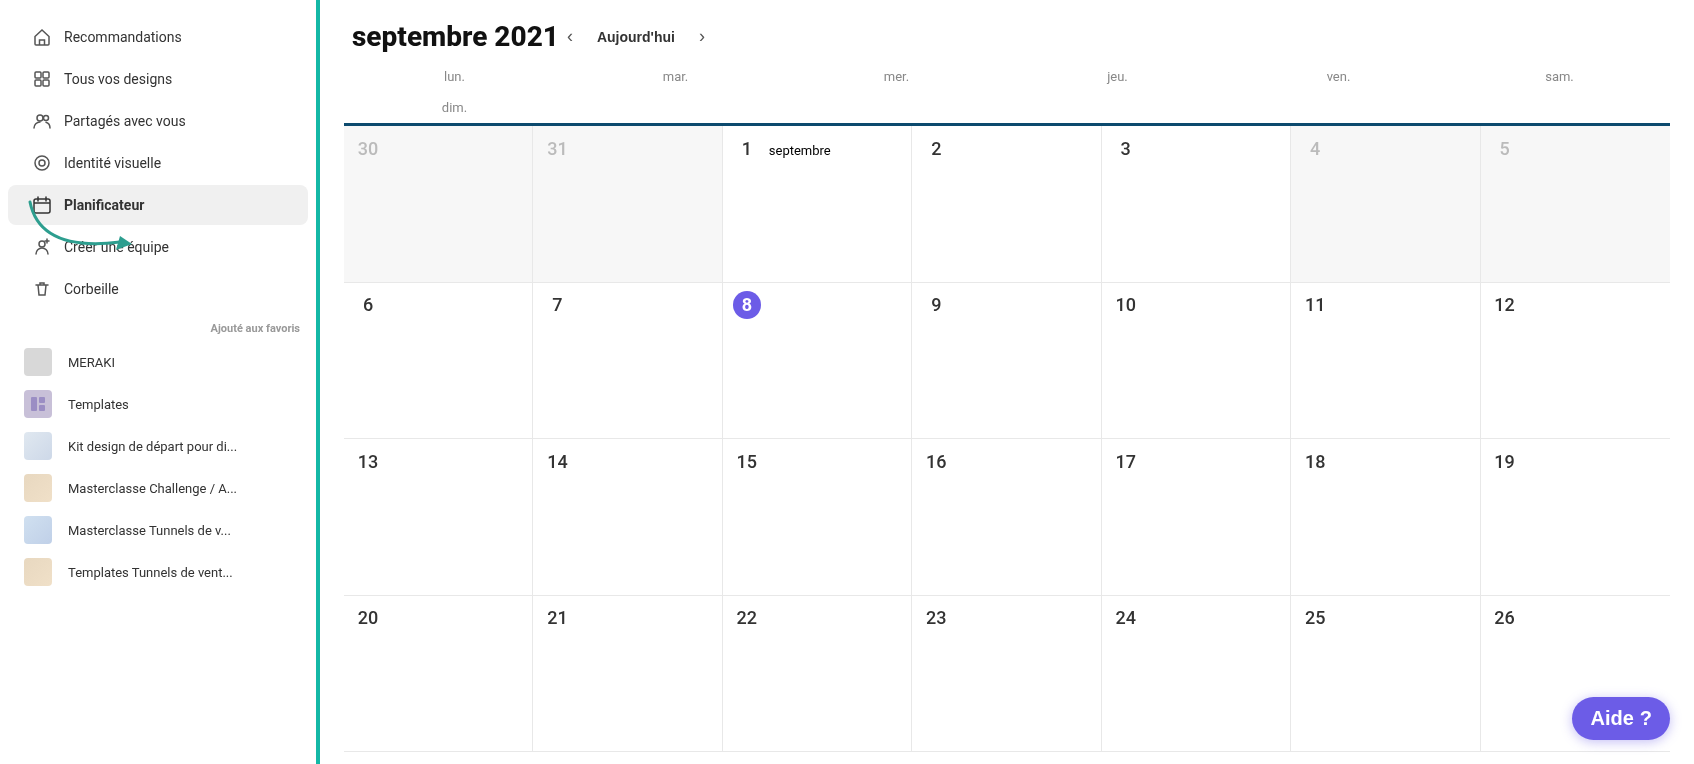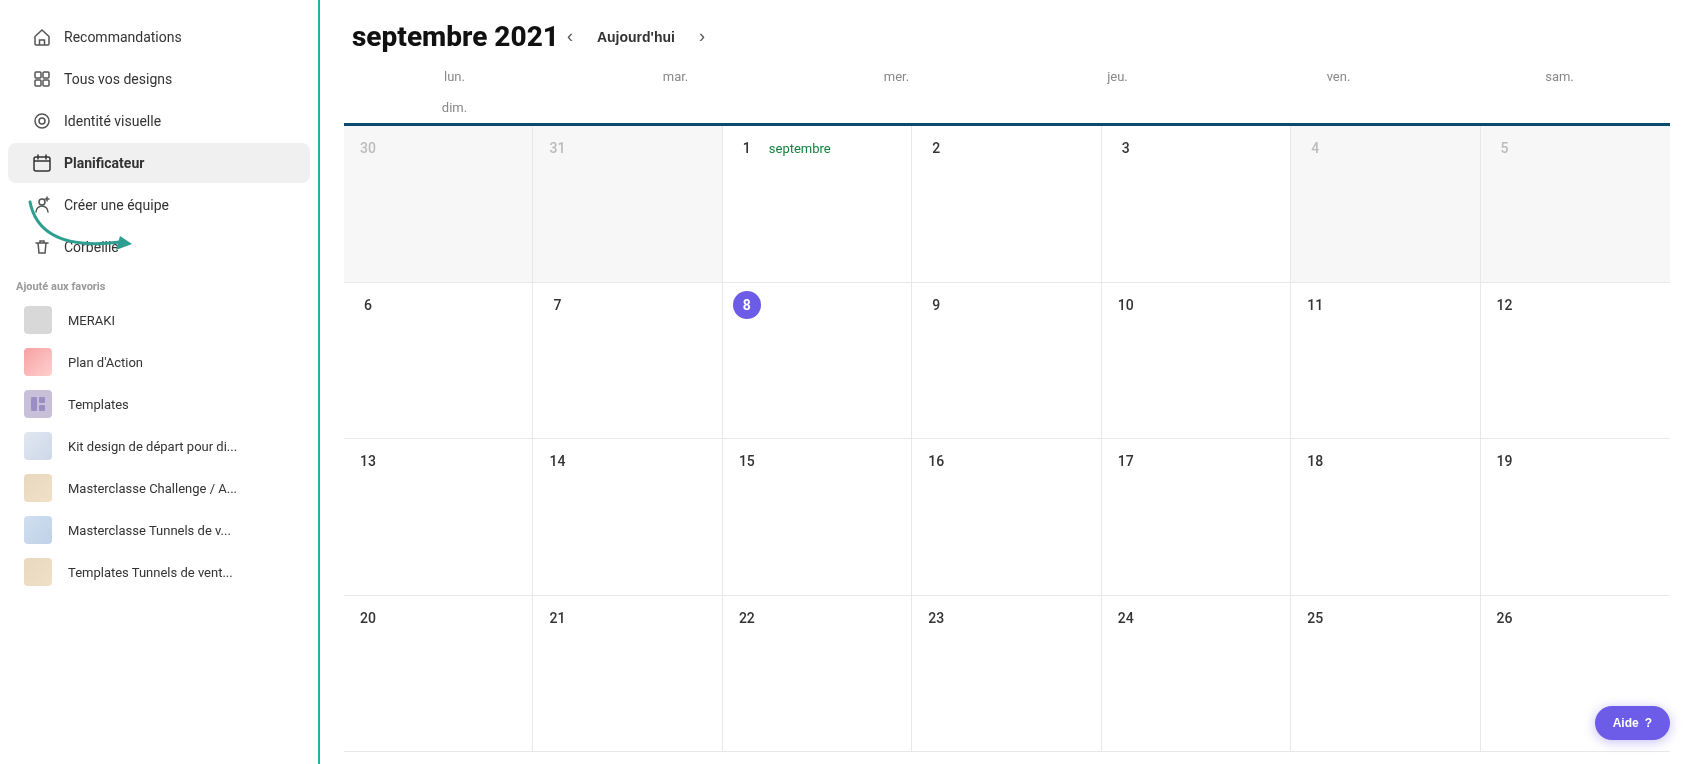--- a/index.html
+++ b/index.html
@@ -10,26 +10,27 @@
       height: 764px;
       width: 1694px;
       overflow: hidden;
     }
 
     
     .sidebar {
       width: 320px;
       min-width: 320px;
       background: #fff;
-      border-right: 2px solid #14b8a6;
+      border-right: 4px solid #14b8a6;
       display: flex;
       flex-direction: column;
       padding: 16px 0;
       overflow-y: auto;
       position: relative;
+      text-align: right;
     }
 
     .sidebar-nav-item {
       display: flex;
       align-items: center;
       gap: 12px;
       padding: 10px 24px;
       cursor: pointer;
       border-radius: 8px;
       margin: 1px 8px;
@@ -180,57 +181,57 @@
     .cal-cell {
       border-right: 1px solid #e8e8e8;
       padding: 8px 10px;
       min-height: 100px;
       position: relative;
     }
     .cal-cell:last-child { border-right: none; }
     .cal-cell.outside { background: #f7f7f7; }
 
     .cal-date {
-      font-size: 14px;
+      font-size: 18px;
       font-weight: 500;
       color: #333;
       display: inline-flex;
       align-items: center;
       justify-content: center;
       width: 28px;
       height: 28px;
       border-radius: 50%;
     }
 
     .cal-date.today {
       background: #6c5ce7;
       color: #fff;
       font-weight: 700;
     }
 
     .cal-date.muted { color: #bbb; }
 
     .cal-month-label {
       font-size: 13px;
-      color: #15803d;
+      color: #000000;
       margin-left: 4px;
       display: inline;
     }
 
     
     .help-btn {
       position: fixed;
       bottom: 24px;
       right: 24px;
       background: #6c5ce7;
       color: #fff;
       border: none;
       border-radius: 24px;
       padding: 10px 18px;
-      font-size: 12px;
+      font-size: 20px;
       font-weight: 600;
       cursor: pointer;
       display: flex;
       align-items: center;
       gap: 6px;
       box-shadow: 0 2px 12px rgba(108,92,231,0.4);
     }
 
     
     svg { display: block; }
@@ -270,20 +271,31 @@
       <svg width="20" height="20" viewBox="0 0 20 20" fill="none">
         <rect x="3" y="3" width="6" height="6" rx="1" stroke="#555" stroke-width="1.5" fill="none"></rect>
         <rect x="11" y="3" width="6" height="6" rx="1" stroke="#555" stroke-width="1.5" fill="none"></rect>
         <rect x="3" y="11" width="6" height="6" rx="1" stroke="#555" stroke-width="1.5" fill="none"></rect>
         <rect x="11" y="11" width="6" height="6" rx="1" stroke="#555" stroke-width="1.5" fill="none"></rect>
       </svg>
     </span>
     <span>Tous vos designs</span>
   </div>
 
+  <div class="sidebar-nav-item">
+    <span class="sidebar-nav-icon">
+      <svg width="20" height="20" viewBox="0 0 20 20" fill="none">
+        <circle cx="8" cy="7" r="3" stroke="#555" stroke-width="1.5" fill="none"></circle>
+        <path d="M2 17c0-3.3 2.7-6 6-6" stroke="#555" stroke-width="1.5" stroke-linecap="round" fill="none"></path>
+        <circle cx="14" cy="7" r="2.5" stroke="#555" stroke-width="1.5" fill="none"></circle>
+        <path d="M18 17c0-2.8-1.8-5.1-4-5.8" stroke="#555" stroke-width="1.5" stroke-linecap="round" fill="none"></path>
+      </svg>
+    </span>
+    <span>Partagés avec vous</span>
+  </div>
 
   <div class="sidebar-nav-item">
     <span class="sidebar-nav-icon">
       <svg width="20" height="20" viewBox="0 0 20 20" fill="none">
         <circle cx="10" cy="10" r="7" stroke="#555" stroke-width="1.5" fill="none"></circle>
         <circle cx="10" cy="10" r="3" stroke="#555" stroke-width="1.5" fill="none"></circle>
       </svg>
     </span>
     <span>Identité visuelle</span>
   </div>
@@ -320,24 +332,20 @@
     <span>Corbeille</span>
   </div>
 
   <div class="sidebar-section-label">Ajouté aux favoris</div>
 
   <div class="sidebar-fav-item">
     <div class="fav-thumb fav-thumb-meraki"></div>
     <span class="fav-label">MERAKI</span>
   </div>
 
-  <div class="sidebar-fav-item">
-    <div class="fav-thumb fav-thumb-plan"></div>
-    <span class="fav-label">Plan d'Action</span>
-  </div>
 
   <div class="sidebar-fav-item">
     <div class="fav-thumb fav-thumb-templates">
       <svg width="18" height="18" viewBox="0 0 18 18" fill="none">
         <rect x="2" y="2" width="6" height="14" rx="1" fill="#9b8ec4"></rect>
         <rect x="10" y="2" width="6" height="6" rx="1" fill="#9b8ec4"></rect>
         <rect x="10" y="10" width="6" height="6" rx="1" fill="#9b8ec4"></rect>
       </svg>
     </div>
     <span class="fav-label">Templates</span>

